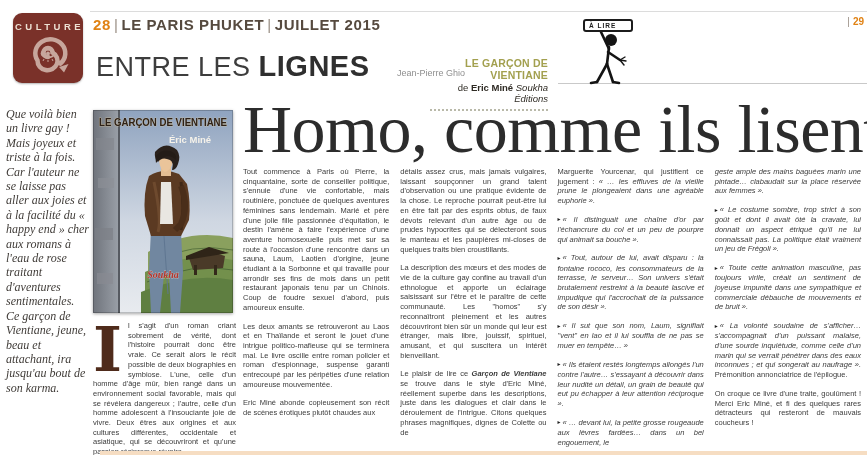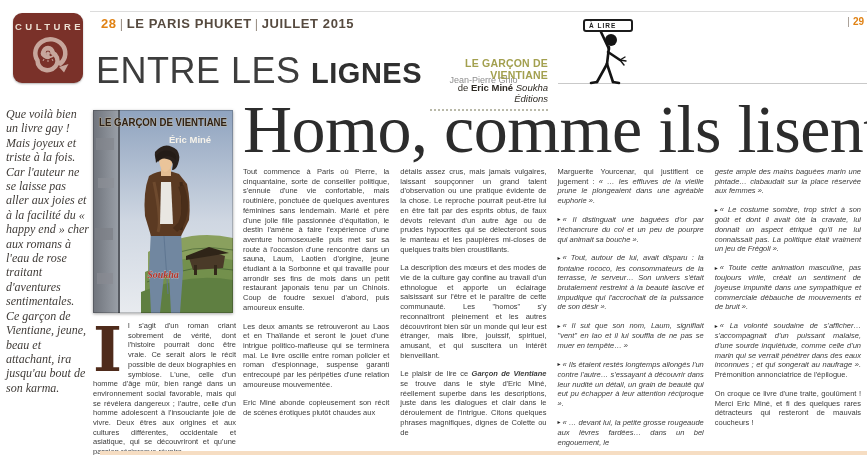--- a/index.html
+++ b/index.html
@@ -5,27 +5,27 @@
   html,body{margin:0;padding:0;background:#ffffff;}
   .page{position:relative;width:867px;height:455px;background:#fff;overflow:hidden;
         font-family:"Liberation Sans",sans-serif;color:#3b3b3b;}
 
   
   .culture-box{position:absolute;left:13px;top:13px;width:70px;height:70px;
     background:var(--section-bg,#7a3129);border-radius:9px;display:flex;flex-direction:column;
     align-items:center;padding-top:8px;box-sizing:border-box;box-shadow:0 1px 2px rgba(0,0,0,.3);}
   .culture-label{font-size:9.5px;font-weight:bold;letter-spacing:3.5px;color:#ecdfd2;margin-left:3px;}
   .header-rule{position:absolute;left:90px;right:0;top:11px;height:1px;background:#dcdcdc;}
-  .meta-left{position:absolute;left:101px;top:16px;font-size:13px;letter-spacing:.6px;color:#564a3f;font-weight:bold;}
+  .meta-left{position:absolute;left:93px;top:16px;font-size:15px;letter-spacing:.6px;color:#564a3f;font-weight:bold;}
   .meta-left .sep,.meta-right .sep{color:#9a8f85;font-weight:normal;padding:0 3px;}
   .pagenum{color:var(--accent,#e08214);font-weight:bold;}
   .meta-right{position:absolute;right:3px;top:16px;font-size:10px;color:#564a3f;}
 
   .rubric{position:absolute;left:96px;top:50px;white-space:nowrap;}
-  .rubric-light{font-size:36px;color:#3d3d3d;letter-spacing:.5px;}
+  .rubric-light{font-size:27px;color:#3d3d3d;letter-spacing:.5px;}
   .rubric-bold{font-size:29px;color:#2f2f2f;font-weight:bold;letter-spacing:.5px;}
   .rubric-author{font-size:9px;color:#8f8f8f;margin-left:23px;}
 
   .book-ref{position:absolute;left:430px;top:57px;width:118px;text-align:right;
     border-bottom:2px dotted #b9b9a9;padding-bottom:5px;}
   .book-ref-title{font-size:10.5px;font-weight:bold;color:var(--olive,#a3a04f);letter-spacing:.2px;}
   .book-ref-line{font-size:9.5px;color:#2f2b24;margin-top:1px;}
   .book-ref-line .author{font-weight:bold;}
   .book-ref-line .publisher{font-style:italic;}
 
@@ -182,21 +182,21 @@
         <p class="para"><span class="">Les deux amants se retrouveront au Laos et en Thaïlande et seront le jouet d'une intrigue politico-mafieuse qui se terminera mal. Le livre oscille entre roman policier et roman d'espionnage, suspense garanti entrecoupé par les péripéties d'une relation amoureuse mouvementée.</span></p>
         <p class="para"><span class="">Eric Miné abonde copieusement son récit de scènes érotiques plutôt chaudes aux</span></p>
       </div>
     <div class="col">
         <p class="para"><span class="">détails assez crus, mais jamais vulgaires, laissant soupçonner un grand talent d'observation ou une pratique évidente de la chose. Le reproche pourrait peut-être lui en être fait par des esprits obtus, de faux dévots relevant d'un autre âge ou de prudes hypocrites qui se délecteront sous le manteau et les paupières mi-closes de quelques traits bien croustillants.</span></p>
         <p class="para"><span class="">La description des mœurs et des modes de vie de la culture gay confine au travail d'un ethnologue et apporte un éclairage saisissant sur l'être et le paraître de cette communauté. Les "homos" s'y reconnaîtront pleinement et les autres découvriront bien sûr un monde qui leur est étranger, mais libre, jouissif, spirituel, amusant, et qui suscitera un intérêt bienveillant.</span></p>
         <p class="para"><span>Le plaisir de lire ce </span><span class="em-title">Garçon de Vientiane</span><span class=""> se trouve dans le style d'Eric Miné, réellement superbe dans les descriptions, juste dans les dialogues et clair dans le déroulement de l'intrigue. Citons quelques phrases magnifiques, dignes de Colette ou de</span></p>
       </div>
     <div class="col">
         <p class="para"><span>Marguerite Yourcenar, qui justifient ce jugement : </span><span class="q">« … les effluves de la vieille prune le plongeaient dans une agréable euphorie ».</span></p>
-        <p class="para"><span class="bullet">▸</span><span class="q">« Il distinguait une baguées d'or par l'échancrure du col et un peu de pourpre qui animait sa bouche ».</span></p>
+        <p class="para"><span class="bullet">▸</span><span class="q">« Il distinguait une chaîne d'or par l'échancrure du col et un peu de pourpre qui animait sa bouche ».</span></p>
         <p class="para"><span class="bullet">▸</span><span class="q">« Tout, autour de lui, avait disparu : la fontaine rococo, les consommateurs de la terrasse, le serveur… Son univers s'était brutalement restreint à la beauté lascive et impudique qui l'accrochait de la puissance de son désir ».</span></p>
         <p class="para"><span class="bullet">▸</span><span class="q">« Il sut que son nom, Laum, signifiait "vent" en lao et il lui souffla de ne pas se muer en tempête… »</span></p>
         <p class="para"><span class="bullet">▸</span><span class="q">« Ils étaient restés longtemps allongés l'un contre l'autre… s'essayant à découvrir dans leur nudité un détail, un grain de beauté qui eut pu échapper à leur attention réciproque ».</span></p>
         <p class="para"><span class="bullet">▸</span><span class="q">« … devant lui, la petite grosse rougeaude aux lèvres fardées… dans un bel engouement, le</span></p>
       </div>
     <div class="col">
         <p class="para"><span class="q">geste ample des mains baguées marin une pintade… clabaudait sur la place réservée aux femmes ».</span></p>
         <p class="para"><span class="bullet">▸</span><span class="q">« Le costume sombre, trop strict à son goût et dont il avait ôté la cravate, lui donnait un aspect étriqué qu'il ne lui connaissait pas. La politique était vraiment un jeu de Frégoli ».</span></p>
         <p class="para"><span class="bullet">▸</span><span class="q">« Toute cette animation masculine, pas toujours virile, créait un sentiment de joyeuse impunité dans une sympathique et commerciale débauche de mouvements et de bruit ».</span></p>
         <p class="para"><span class="bullet">▸</span><span class="q">« La volonté soudaine de s'afficher… s'accompagnait d'un puissant malaise, d'une sourde inquiétude, comme celle d'un marin qui se verrait pénétrer dans des eaux inconnues ; et qui songerait au naufrage ».</span><span> Prémonition annonciatrice de l'épilogue.</span></p>

